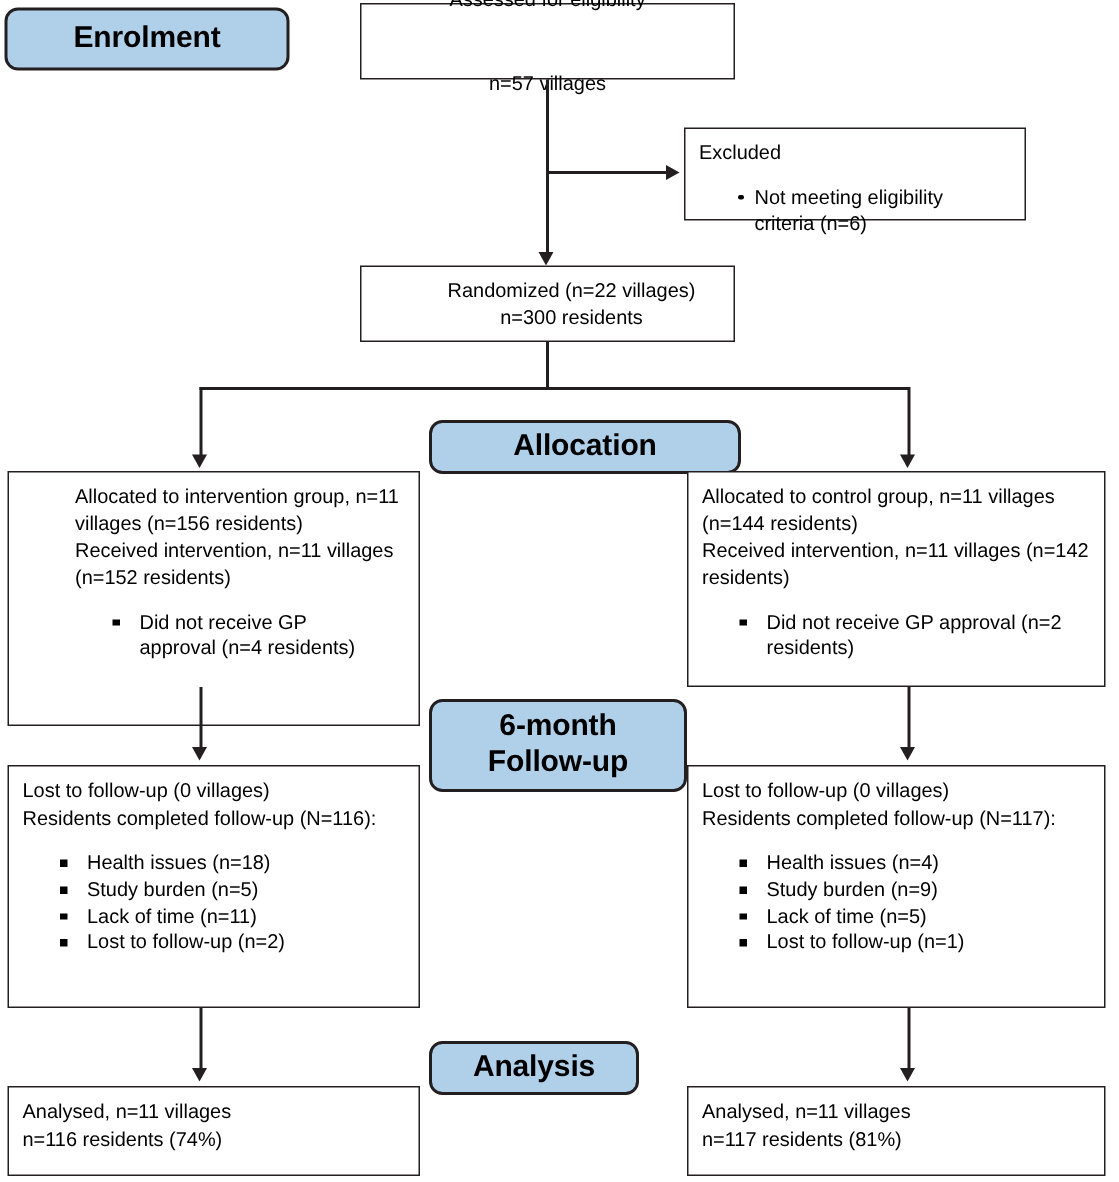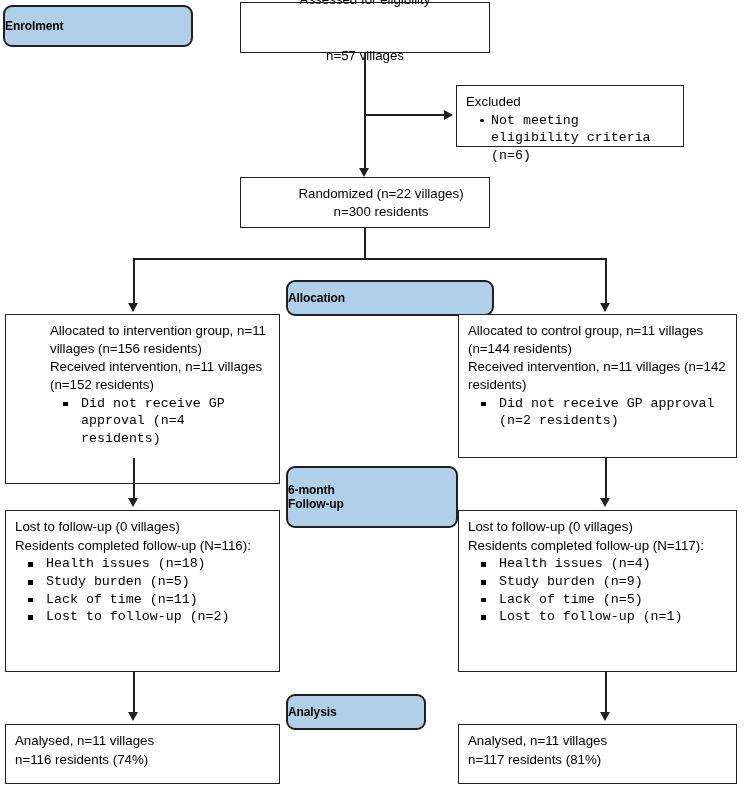--- a/index.html
+++ b/index.html
@@ -33,24 +33,23 @@
     align-items: center;
     justify-content: center;
     text-align: center;
     padding: 6px 8px;
   }
   .box .line { display: block; white-space: nowrap; }
   .box p {
     margin: 0 0 1px 0;
   }
   .box ul {
-    margin: 0;
+    margin: 12px;
     padding: 0 0 0 13px;
     list-style: none;
-    font-family: Liberation Mono, monospace;
   }
   .box ul li {
     position: relative;
     padding-left: 18px;
     margin: 0;
   }
   .box ul li::before {
     content: "";
     position: absolute;
     left: 0;
@@ -72,25 +71,25 @@
   .box ul.dotlist li { padding-left: 12px; }
 
   .pill {
     position: absolute;
     box-sizing: border-box;
     background: #b0cfe8;
     border: 2.4px solid #231f20;
     border-radius: 9px;
     display: flex;
     flex-direction: column;
-    align-items: flex-start;
+    align-items: center;
     justify-content: center;
     text-align: center;
     font-weight: bold;
-    font-size: 12px;
+    font-size: 20px;
     line-height: 1.18;
     color: #000000;
     letter-spacing: -0.1px;
   }
   .pill .line { display: block; }
 
   .conn {
     position: absolute;
     background: #231f20;
   }

